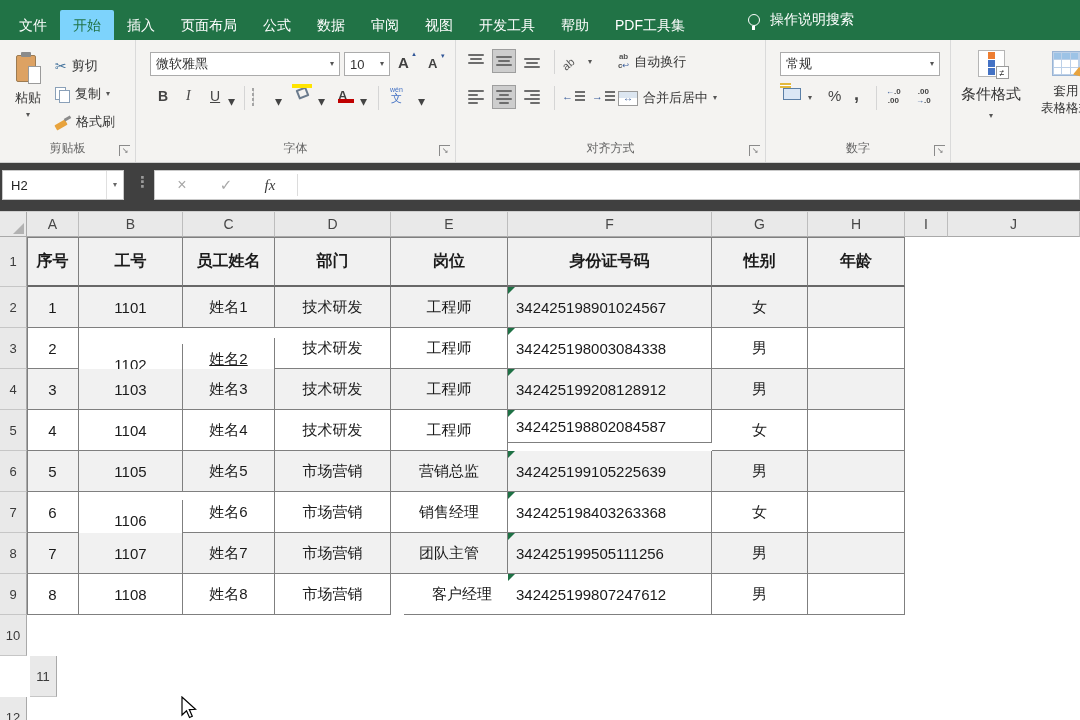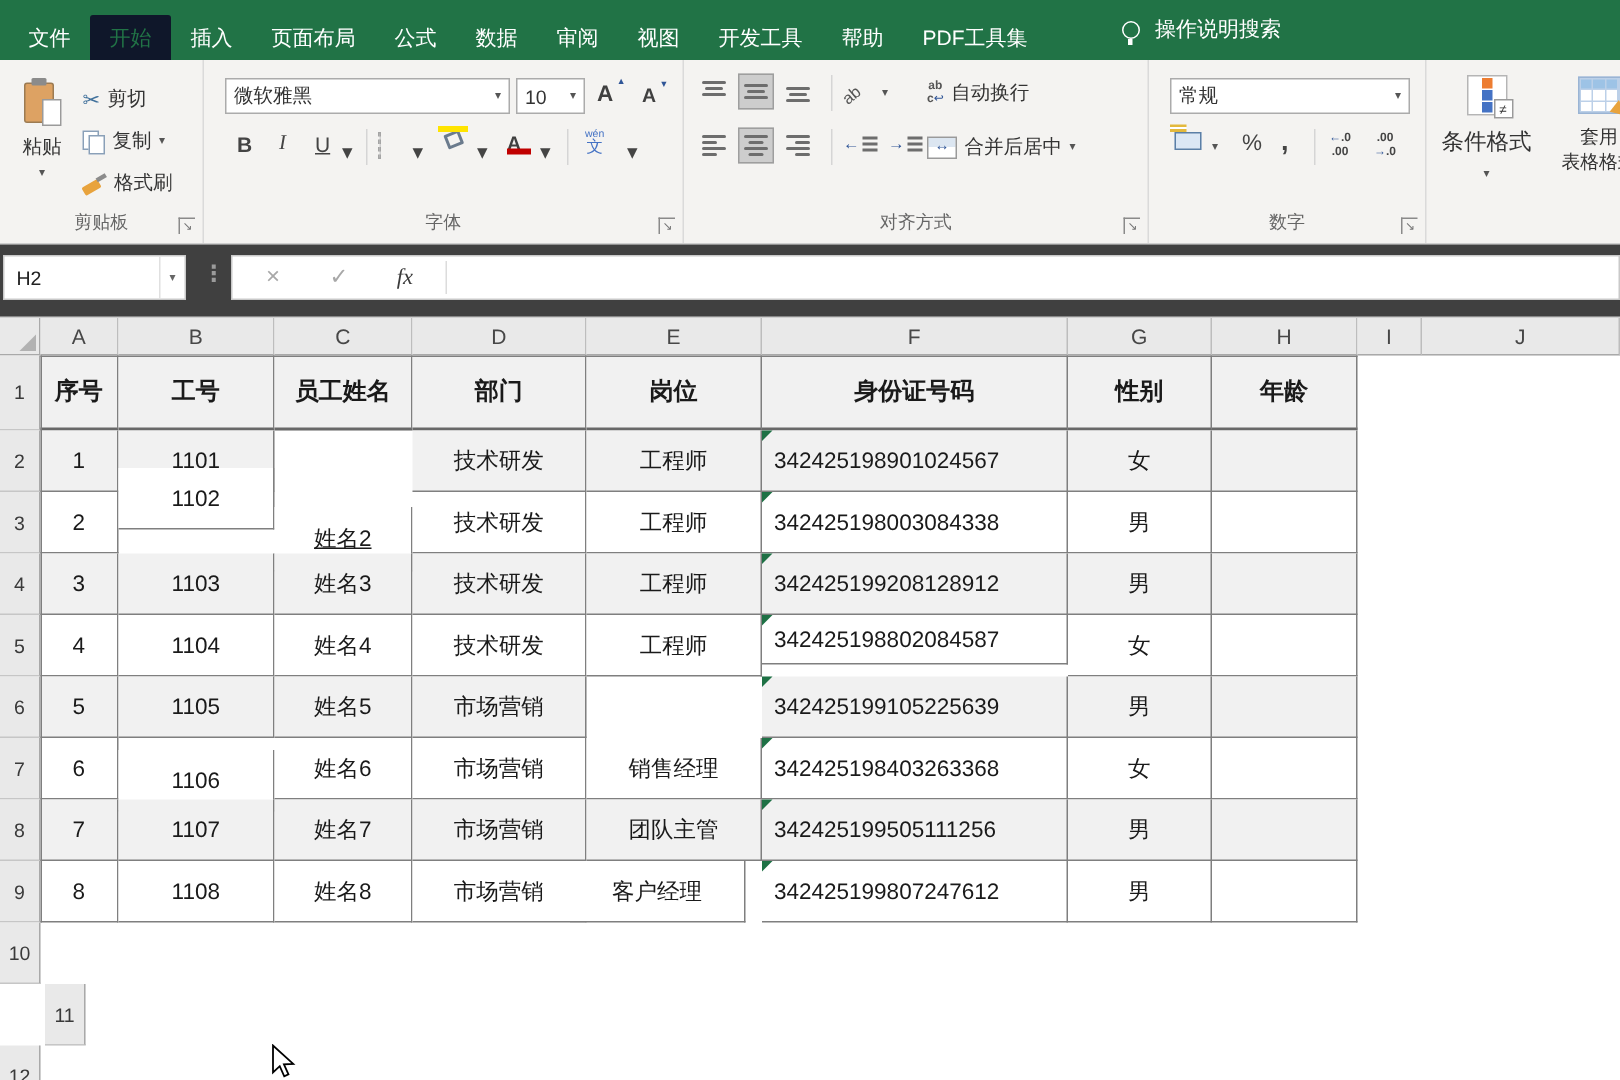--- a/index.html
+++ b/index.html
@@ -4,21 +4,21 @@
 <style>
   * { margin:0; padding:0; box-sizing:border-box; }
   html,body { width:1080px; height:720px; }
   body { font-family:"Liberation Sans","DejaVu Sans",sans-serif; }
   .app { position:relative; width:1080px; height:720px; background:#fff; overflow:hidden; }
   .abs { position:absolute; }
 
   
   .menubar { left:0; top:0; width:1080px; height:40px; background:#217346; display:flex; align-items:flex-end; }
   .tab { height:30px; line-height:30px; padding:0 13px; color:#fff; font-size:14px; cursor:default; white-space:nowrap; }
-  .tab.active { background:#0f172a; color:#217346; border-radius:2px 2px 0 0; }
+  .tab.active { background:#7dd3fc; color:#217346; border-radius:2px 2px 0 0; }
   .menu-right { position:absolute; left:748px; top:0; height:40px; display:flex; align-items:center; gap:10px; color:#fff; font-size:14px; }
   .bulb { width:12px; height:12px; border:1.5px solid #fff; border-radius:50%; position:relative; }
   .bulb::after { content:""; position:absolute; left:3px; top:11px; width:3px; height:4px; background:#fff; }
 
   
   .ribbon { left:0; top:40px; width:1080px; height:123px; background:#f4f3f1; border-bottom:1px solid #cfcfcf; }
   .grp { position:absolute; top:0; height:122px; border-right:1px solid #dadada; }
   .grp-label { position:absolute; bottom:5px; left:0; right:0; text-align:center; font-size:12px; color:#666; }
   .launcher { position:absolute; right:5px; bottom:6px; width:11px; height:11px; border-left:1px solid #8a8a8a; border-top:1px solid #8a8a8a; font-size:8px; color:#777; line-height:10px; text-align:center; }
   .caret { font-size:8px; color:#555; line-height:1; }
@@ -381,27 +381,28 @@
       <div class="cell hdr band" style="left: 27px; top: 25px; width: 52px; height: 50px;">序号</div>
       <div class="cell hdr band" style="left: 79px; top: 25px; width: 104px; height: 50px;">工号</div>
       <div class="cell hdr band" style="left: 183px; top: 25px; width: 92px; height: 50px;">员工姓名</div>
       <div class="cell hdr band" style="left: 275px; top: 25px; width: 116px; height: 50px;">部门</div>
       <div class="cell hdr band" style="left: 391px; top: 25px; width: 117px; height: 50px;">岗位</div>
       <div class="cell hdr band" style="left: 508px; top: 25px; width: 204px; height: 50px;">身份证号码</div>
       <div class="cell hdr band" style="left: 712px; top: 25px; width: 96px; height: 50px;">性别</div>
       <div class="cell hdr band" style="left: 808px; top: 25px; width: 97px; height: 50px;">年龄</div>
       <div class="cell band" style="left: 27px; top: 75px; width: 52px; height: 41px;">1</div>
       <div class="cell band" style="left: 79px; top: 75px; width: 104px; height: 41px;">1101</div>
+      <div class="cell band" style="left: 183px; top: 75px; width: 92px; height: 41px;">姓名1</div>
       <div class="cell band" style="left: 275px; top: 75px; width: 116px; height: 41px;">技术研发</div>
       <div class="cell band" style="left: 391px; top: 75px; width: 117px; height: 41px;">工程师</div>
       <div class="cell band leftal" style="left: 508px; top: 75px; width: 204px; height: 41px;">342425198901024567<span class="tri"></span></div>
       <div class="cell band" style="left: 712px; top: 75px; width: 96px; height: 41px;">女</div>
       <div class="cell band" style="left: 808px; top: 75px; width: 97px; height: 41px;"></div>
       <div class="cell" style="left: 27px; top: 116px; width: 52px; height: 41px;">2</div>
-      <div class="cell" style="left: 79px; top: 100px; width: 104px; height: 41px;">1102</div>
+      <div class="cell" style="left: 79px; top: 132px; width: 104px; height: 41px;">1102</div>
       <div class="cell" style="left: 183px; top: 126px; width: 92px; height: 43px; text-decoration: underline;">姓名2</div>
       <div class="cell" style="left: 275px; top: 116px; width: 116px; height: 41px;">技术研发</div>
       <div class="cell" style="left: 391px; top: 116px; width: 117px; height: 41px;">工程师</div>
       <div class="cell leftal" style="left: 508px; top: 116px; width: 204px; height: 41px;">342425198003084338<span class="tri"></span></div>
       <div class="cell" style="left: 712px; top: 116px; width: 96px; height: 41px;">男</div>
       <div class="cell" style="left: 808px; top: 116px; width: 97px; height: 41px;"></div>
       <div class="cell band" style="left: 27px; top: 157px; width: 52px; height: 41px;">3</div>
       <div class="cell band" style="left: 79px; top: 157px; width: 104px; height: 41px;">1103</div>
       <div class="cell band" style="left: 183px; top: 157px; width: 92px; height: 41px;">姓名3</div>
       <div class="cell band" style="left: 275px; top: 157px; width: 116px; height: 41px;">技术研发</div>
@@ -414,20 +415,21 @@
       <div class="cell" style="left: 183px; top: 198px; width: 92px; height: 41px;">姓名4</div>
       <div class="cell" style="left: 275px; top: 198px; width: 116px; height: 41px;">技术研发</div>
       <div class="cell" style="left: 391px; top: 198px; width: 117px; height: 41px;">工程师</div>
       <div class="cell leftal" style="left: 508px; top: 198px; width: 204px; height: 33px;">342425198802084587<span class="tri"></span></div>
       <div class="cell" style="left: 712px; top: 198px; width: 96px; height: 41px;">女</div>
       <div class="cell" style="left: 808px; top: 198px; width: 97px; height: 41px;"></div>
       <div class="cell band" style="left: 27px; top: 239px; width: 52px; height: 41px;">5</div>
       <div class="cell band" style="left: 79px; top: 239px; width: 104px; height: 41px;">1105</div>
       <div class="cell band" style="left: 183px; top: 239px; width: 92px; height: 41px;">姓名5</div>
       <div class="cell band" style="left: 275px; top: 239px; width: 116px; height: 41px;">市场营销</div>
+      <div class="cell band" style="left: 391px; top: 239px; width: 117px; height: 41px;">营销总监</div>
       <div class="cell band leftal" style="left: 508px; top: 239px; width: 204px; height: 41px;">342425199105225639<span class="tri"></span></div>
       <div class="cell band" style="left: 712px; top: 239px; width: 96px; height: 41px;">男</div>
       <div class="cell band" style="left: 808px; top: 239px; width: 97px; height: 41px;"></div>
       <div class="cell" style="left: 27px; top: 280px; width: 52px; height: 41px;">6</div>
       <div class="cell" style="left: 79px; top: 288px; width: 104px; height: 41px;">1106</div>
       <div class="cell" style="left: 183px; top: 280px; width: 92px; height: 41px;">姓名6</div>
       <div class="cell" style="left: 275px; top: 280px; width: 116px; height: 41px;">市场营销</div>
       <div class="cell" style="left: 391px; top: 280px; width: 117px; height: 41px;">销售经理</div>
       <div class="cell leftal" style="left: 508px; top: 280px; width: 204px; height: 41px;">342425198403263368<span class="tri"></span></div>
       <div class="cell" style="left: 712px; top: 280px; width: 96px; height: 41px;">女</div>
@@ -437,21 +439,21 @@
       <div class="cell band" style="left: 183px; top: 321px; width: 92px; height: 41px;">姓名7</div>
       <div class="cell band" style="left: 275px; top: 321px; width: 116px; height: 41px;">市场营销</div>
       <div class="cell band" style="left: 391px; top: 321px; width: 117px; height: 41px;">团队主管</div>
       <div class="cell band leftal" style="left: 508px; top: 321px; width: 204px; height: 41px;">342425199505111256<span class="tri"></span></div>
       <div class="cell band" style="left: 712px; top: 321px; width: 96px; height: 41px;">男</div>
       <div class="cell band" style="left: 808px; top: 321px; width: 97px; height: 41px;"></div>
       <div class="cell" style="left: 27px; top: 362px; width: 52px; height: 41px;">8</div>
       <div class="cell" style="left: 79px; top: 362px; width: 104px; height: 41px;">1108</div>
       <div class="cell" style="left: 183px; top: 362px; width: 92px; height: 41px;">姓名8</div>
       <div class="cell" style="left: 275px; top: 362px; width: 116px; height: 41px;">市场营销</div>
-      <div class="cell" style="left: 380px; top: 362px; width: 117px; height: 41px; font-family: Liberation Mono, monospace;">客户经理</div>
+      <div class="cell" style="left: 404px; top: 362px; width: 117px; height: 41px; font-family: Liberation Mono, monospace;">客户经理</div>
       <div class="cell leftal" style="left: 508px; top: 362px; width: 204px; height: 41px;">342425199807247612<span class="tri"></span></div>
       <div class="cell" style="left: 712px; top: 362px; width: 96px; height: 41px;">男</div>
       <div class="cell" style="left: 808px; top: 362px; width: 97px; height: 41px;"></div>
       <div class="tbl-edge" style="left: 27px; top: 25px; width: 1px; height: 378px;"></div>
       <div class="tbl-edge" style="left: 27px; top: 25px; width: 878px; height: 1px;"></div>
     </div>
 
   <svg class="abs cursor" style="left:180px;top:696px;" width="18" height="24" viewBox="0 0 18 24">
     <path d="M2,1 L2,19 L6.5,14.8 L9.5,21.5 L12.3,20.2 L9.3,13.6 L15.5,13.3 Z" fill="#fff" stroke="#000" stroke-width="1.2"></path>
   </svg>

